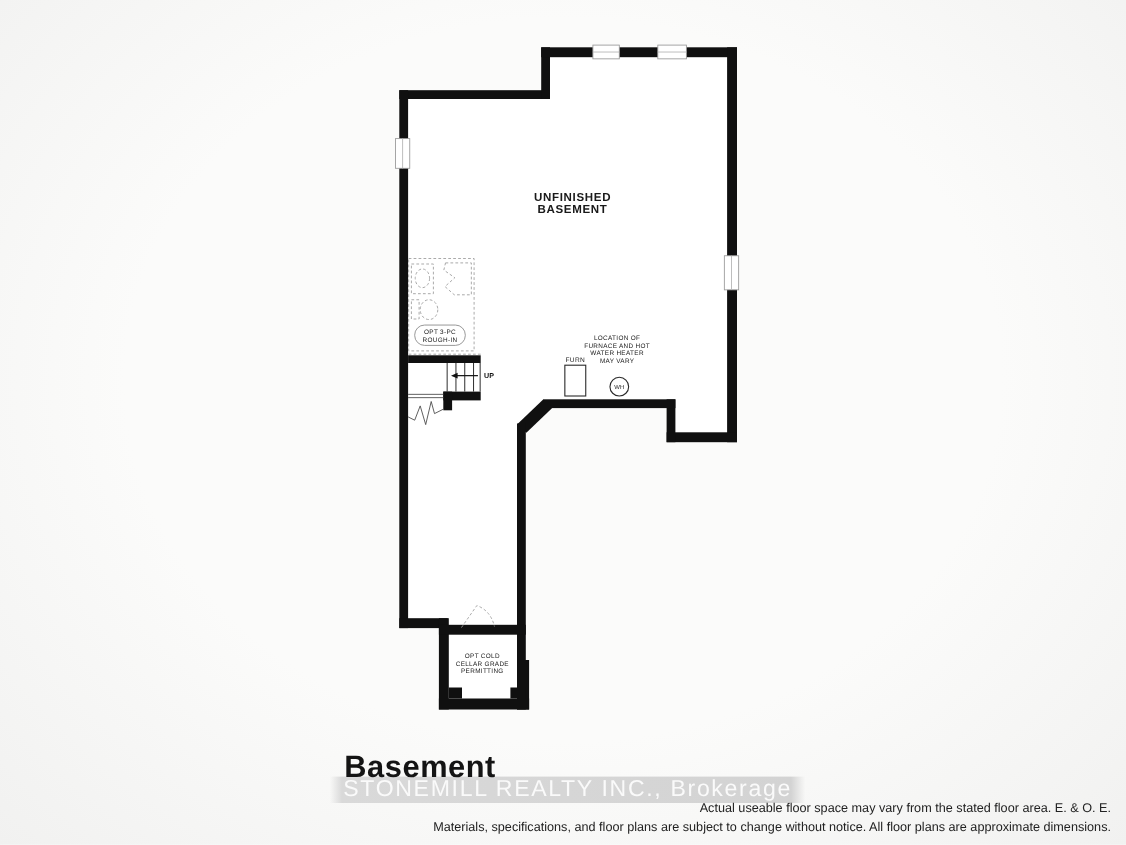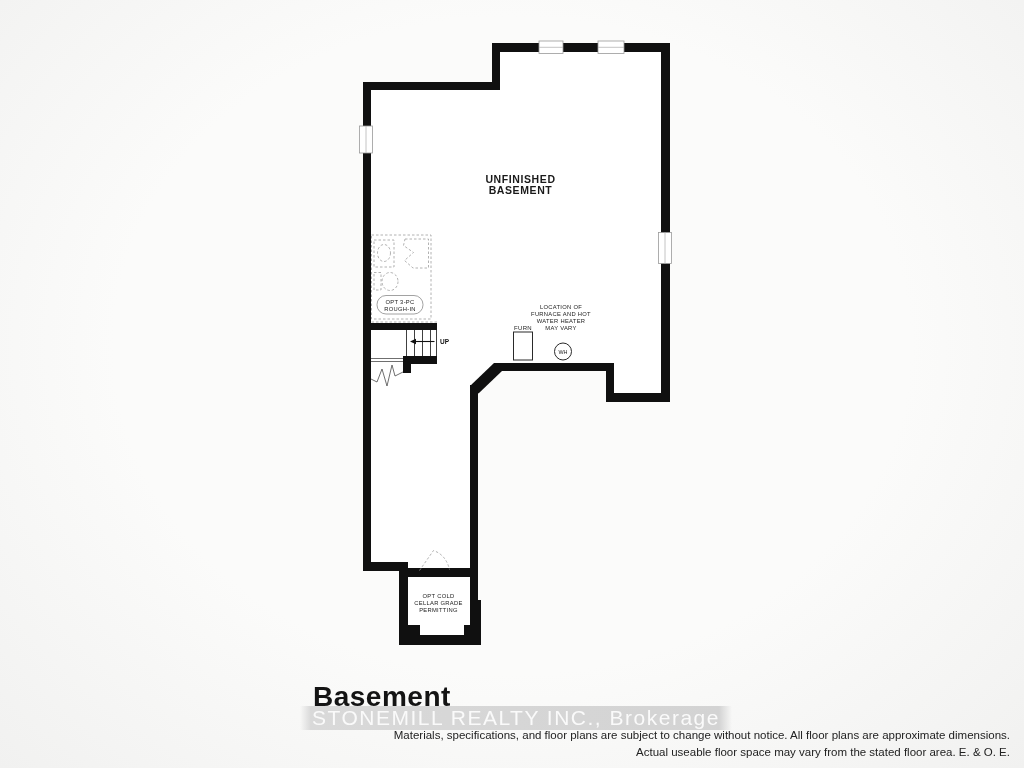--- a/index.html
+++ b/index.html
@@ -132,16 +132,16 @@
 
     <g fill="#1a1a1a" text-anchor="middle" font-size="10.5" font-weight="bold" letter-spacing="0.6">
       <text x="520.5" y="182.5">UNFINISHED</text>
       <text x="520.5" y="193.5">BASEMENT</text>
     </g>
   </svg>
 
   <div class="watermark">STONEMILL REALTY INC.,  Brokerage</div>
   <div class="plan-title">Basement</div>
   <div class="disclaimer">
+    <div>Actual useable floor space may vary from the stated floor area. E. &amp; O. E.</div>
     <div>Materials, specifications, and floor plans are subject to change without notice. All floor plans are approximate dimensions.</div>
-    <div>Actual useable floor space may vary from the stated floor area. E. &amp; O. E.</div>
   </div>
 </div>
 
 </body></html>

